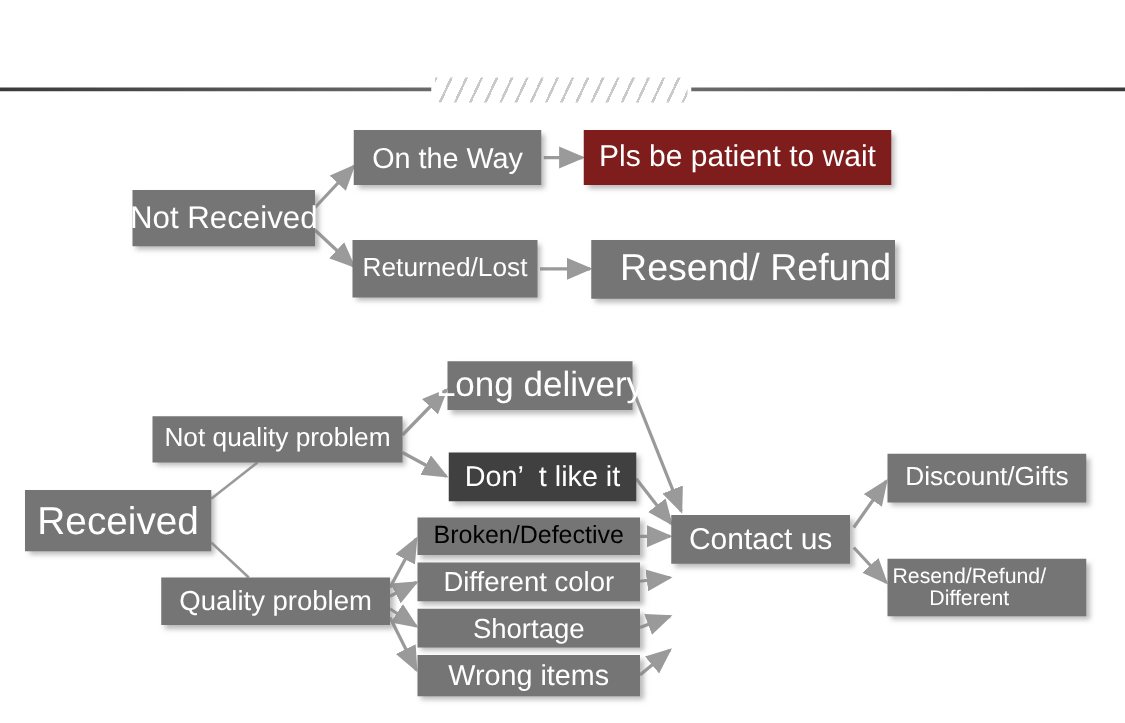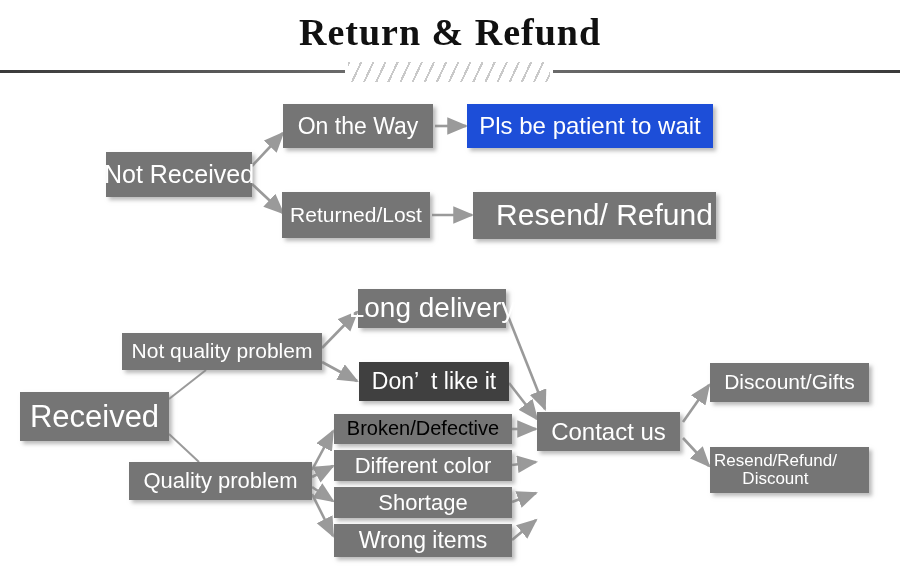--- a/index.html
+++ b/index.html
@@ -83,21 +83,20 @@
     width: 900px; height: 578px;
     z-index: 1;
     pointer-events: none;
   }
 </style>
 </head>
 <body>
 
 <div id="page">
 
-  <div id="title">Return &amp; Refund</div>
 
   <div id="divider">
     <div class="rule left"></div>
     <div id="hatch"></div>
     <div class="rule right"></div>
   </div>
 
   <svg id="links" viewBox="0 0 900 578" xmlns="http://www.w3.org/2000/svg">
     <defs>
       <marker id="ah" markerWidth="9" markerHeight="9" refX="7.2" refY="3.4" orient="auto" markerUnits="strokeWidth">
@@ -133,30 +132,30 @@
 
       <path d="M169,399 L206,370"></path>
       <path d="M169,434 L199,462"></path>
     </g>
   </svg>
 
   <div id="nodes">
       <div class="node" style="left: 106px; top: 152px; width: 146px; height: 45px; font-size: 25px; background: rgb(117, 117, 117); color: rgb(255, 255, 255);">Not Received</div>
       <div class="node" style="left: 283px; top: 104px; width: 150px; height: 44px; font-size: 23px; background: rgb(117, 117, 117); color: rgb(255, 255, 255);">On the Way</div>
       <div class="node" style="left: 282px; top: 192px; width: 148px; height: 46px; font-size: 21px; background: rgb(117, 117, 117); color: rgb(255, 255, 255);">Returned/Lost</div>
-      <div class="node" style="left: 467px; top: 104px; width: 246px; height: 44px; font-size: 24px; background: #1d4ed8; color: rgb(255, 255, 255);">Pls be patient to wait</div>
+      <div class="node" style="left: 467px; top: 104px; width: 246px; height: 44px; font-size: 24px; background: #7f1d1d; color: rgb(255, 255, 255);">Pls be patient to wait</div>
       <div class="node" style="left: 473px; top: 192px; width: 243px; height: 47px; font-size: 30px; background: rgb(117, 117, 117); color: rgb(255, 255, 255); padding-left: 20px;">Resend/ Refund</div>
       <div class="node" style="left: 20px; top: 392px; width: 149px; height: 49px; font-size: 31px; background: rgb(117, 117, 117); color: rgb(255, 255, 255);">Received</div>
       <div class="node" style="left: 122px; top: 333px; width: 200px; height: 37px; font-size: 21px; background: rgb(117, 117, 117); color: rgb(255, 255, 255);">Not quality problem</div>
       <div class="node" style="left: 129px; top: 462px; width: 183px; height: 38px; font-size: 22px; background: rgb(117, 117, 117); color: rgb(255, 255, 255);">Quality problem</div>
       <div class="node" style="left: 358px; top: 289px; width: 148px; height: 39px; font-size: 28px; background: rgb(117, 117, 117); color: rgb(255, 255, 255);">Long delivery</div>
       <div class="node" style="left: 359px; top: 362px; width: 150px; height: 39px; font-size: 23px; background: #404040; color: rgb(255, 255, 255); text-align: right;">Don’  t like it</div>
       <div class="node" style="left: 334px; top: 414px; width: 178px; height: 30px; font-size: 20px; background: rgb(117, 117, 117); color: #000000;">Broken/Defective</div>
       <div class="node" style="left: 334px; top: 450px; width: 178px; height: 31px; font-size: 22px; background: rgb(117, 117, 117); color: rgb(255, 255, 255);">Different color</div>
       <div class="node" style="left: 334px; top: 487px; width: 178px; height: 31px; font-size: 22px; background: rgb(117, 117, 117); color: rgb(255, 255, 255);">Shortage</div>
       <div class="node" style="left: 334px; top: 524px; width: 178px; height: 33px; font-size: 23px; background: rgb(117, 117, 117); color: rgb(255, 255, 255);">Wrong items</div>
       <div class="node" style="left: 537px; top: 412px; width: 143px; height: 39px; font-size: 24px; background: rgb(117, 117, 117); color: rgb(255, 255, 255);">Contact us</div>
       <div class="node" style="left: 710px; top: 363px; width: 159px; height: 39px; font-size: 21px; background: rgb(117, 117, 117); color: rgb(255, 255, 255);">Discount/Gifts</div>
       <div class="node left-align" style="left: 710px; top: 447px; width: 159px; height: 46px; font-size: 17px; background: rgb(117, 117, 117); color: rgb(255, 255, 255);">Resend/Refund/
-Discount</div>
+Different</div>
     </div>
 
 </div>
 
 </body></html>

